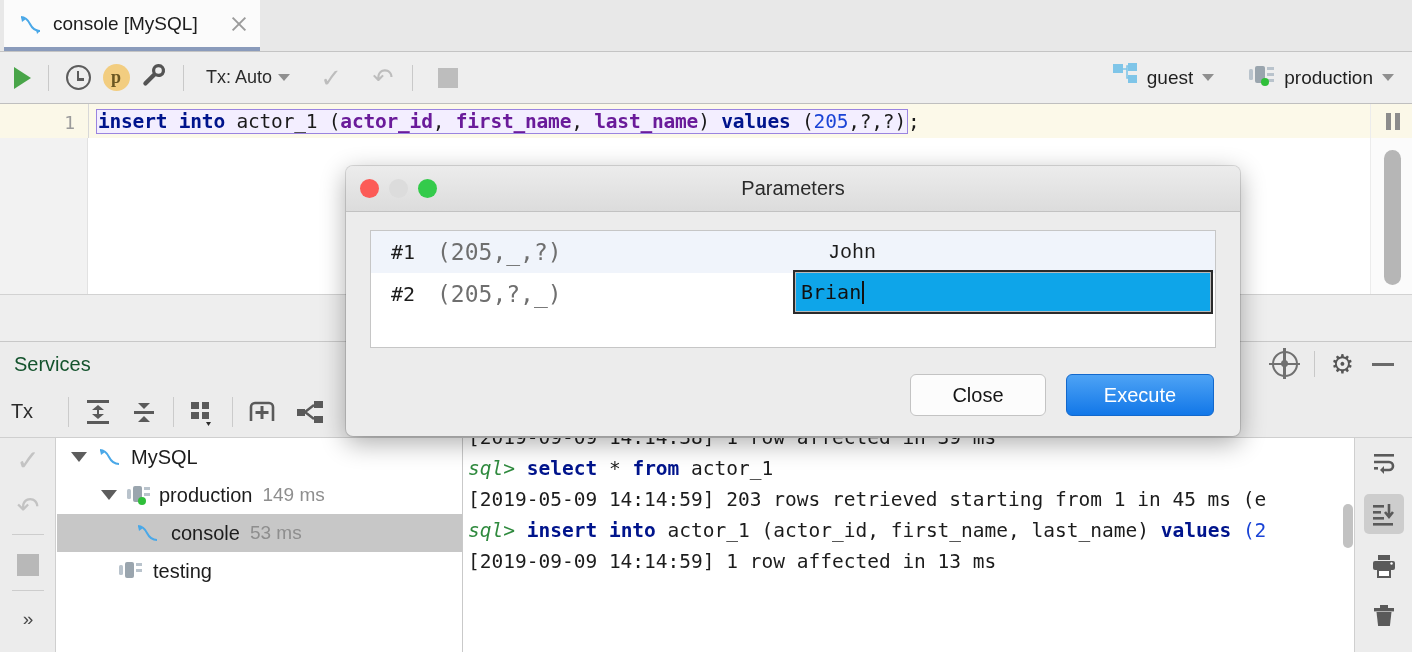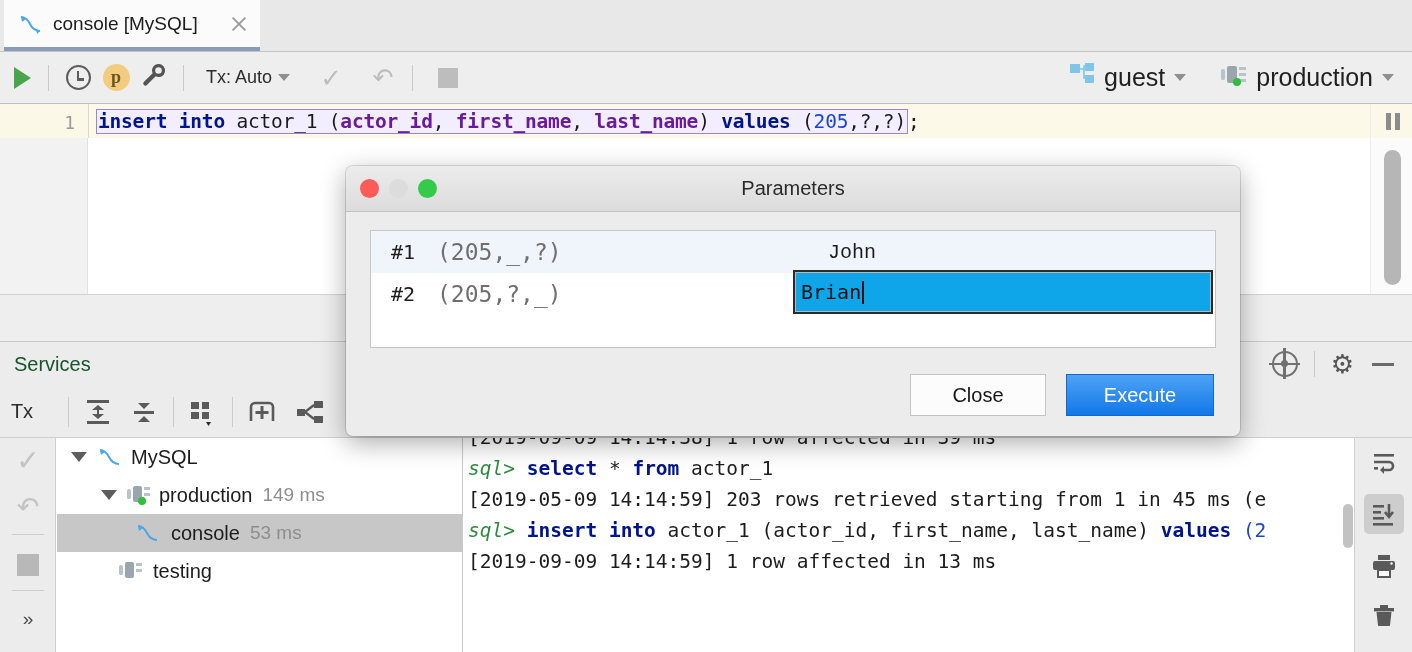--- a/index.html
+++ b/index.html
@@ -67,21 +67,21 @@
   .tx-label{ font-size:18px; color:#2b2b2b; margin-right:6px; }
   .caret-dn{
     width:0;height:0;border-left:6px solid transparent;border-right:6px solid transparent;
     border-top:7px solid #6e6e6e;
   }
   .caret-dn.light{ border-top-color:#8f8f8f; }
   .check-grey{ font-size:26px; color:#bdbdbd; line-height:1; }
   .undo-grey{ font-size:25px; color:#bdbdbd; line-height:1; }
   .stop-grey{ width:20px;height:20px;background:#bdbdbd; }
   .tb-right{ margin-left:auto; display:flex; align-items:center; padding-right:14px;}
-  .tb-right .lbl{ font-size:25px;color:#1f1f1f; margin:0 9px 0 8px;}
+  .tb-right .lbl{ font-size:19px;color:#1f1f1f; margin:0 9px 0 8px;}
 
   
   #editor{
     position:absolute; left:0; top:104px; width:1412px; height:190px;
     background:#ffffff;
   }
   #gutter{
     position:absolute;left:0;top:0;width:88px;height:190px;
     background:#f2f2f2; border-right:1px solid #e2e2e2;
   }
@@ -234,21 +234,21 @@
   }
   .celledit .inner{
     width:100%;height:100%;border:1px solid #b9b9b9;display:flex;align-items:center;padding-left:5px;
   }
   .celledit .txt{ font-family:"DejaVu Sans Mono",monospace;font-size:20px;color:#111; }
   .caret-bar{ width:2px;height:23px;background:#111; margin-left:1px; }
   #dlg-buttons{
     position:absolute; right:26px; bottom:20px; display:flex; align-items:center; gap:20px;
   }
   .btn{
-    height:42px; border-radius:0; font-size:20px;
+    height:42px; border-radius:6px; font-size:20px;
     display:flex;align-items:center;justify-content:center; padding:0 24px;
   }
   .btn.close{ background:#fcfcfc; border:1px solid #c3c3c3; color:#151515; min-width:136px;}
   .btn.exec{ background:linear-gradient(#4ea3f5,#1277e8); border:1px solid #1268cc; color:#ffffff; min-width:148px;}
 </style>
 </head>
 <body>
 
 <div id="tabbar">
   <div class="tab">

